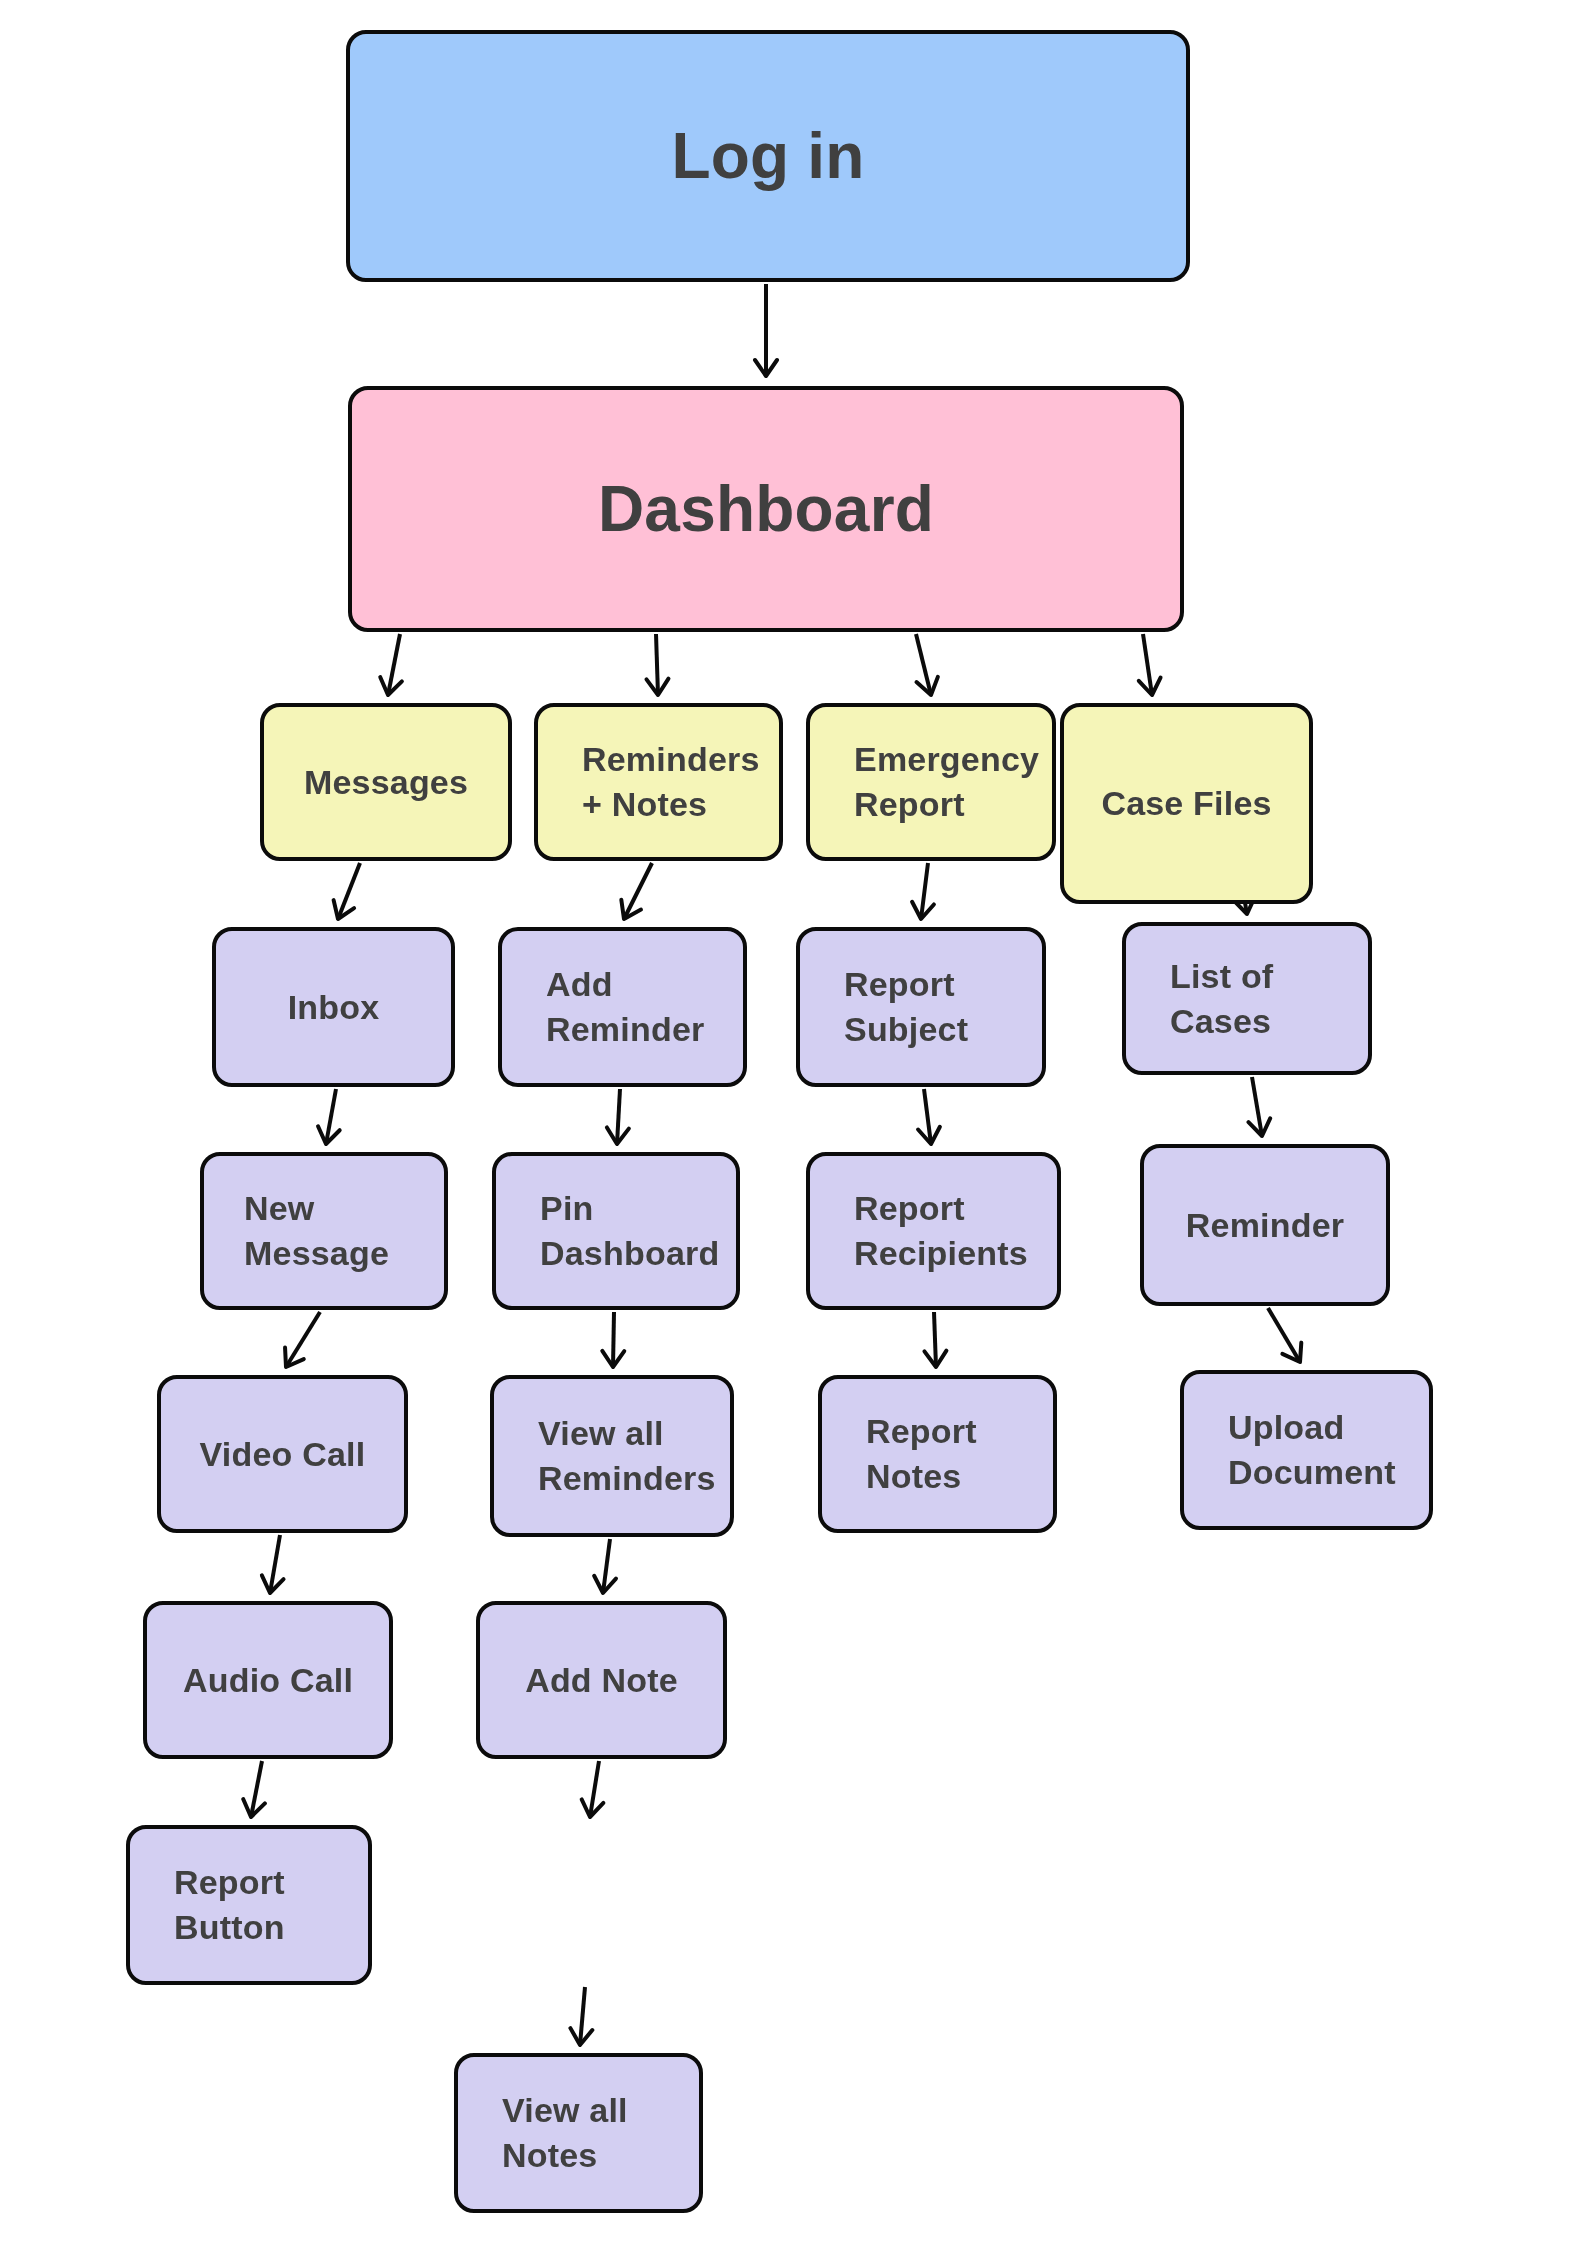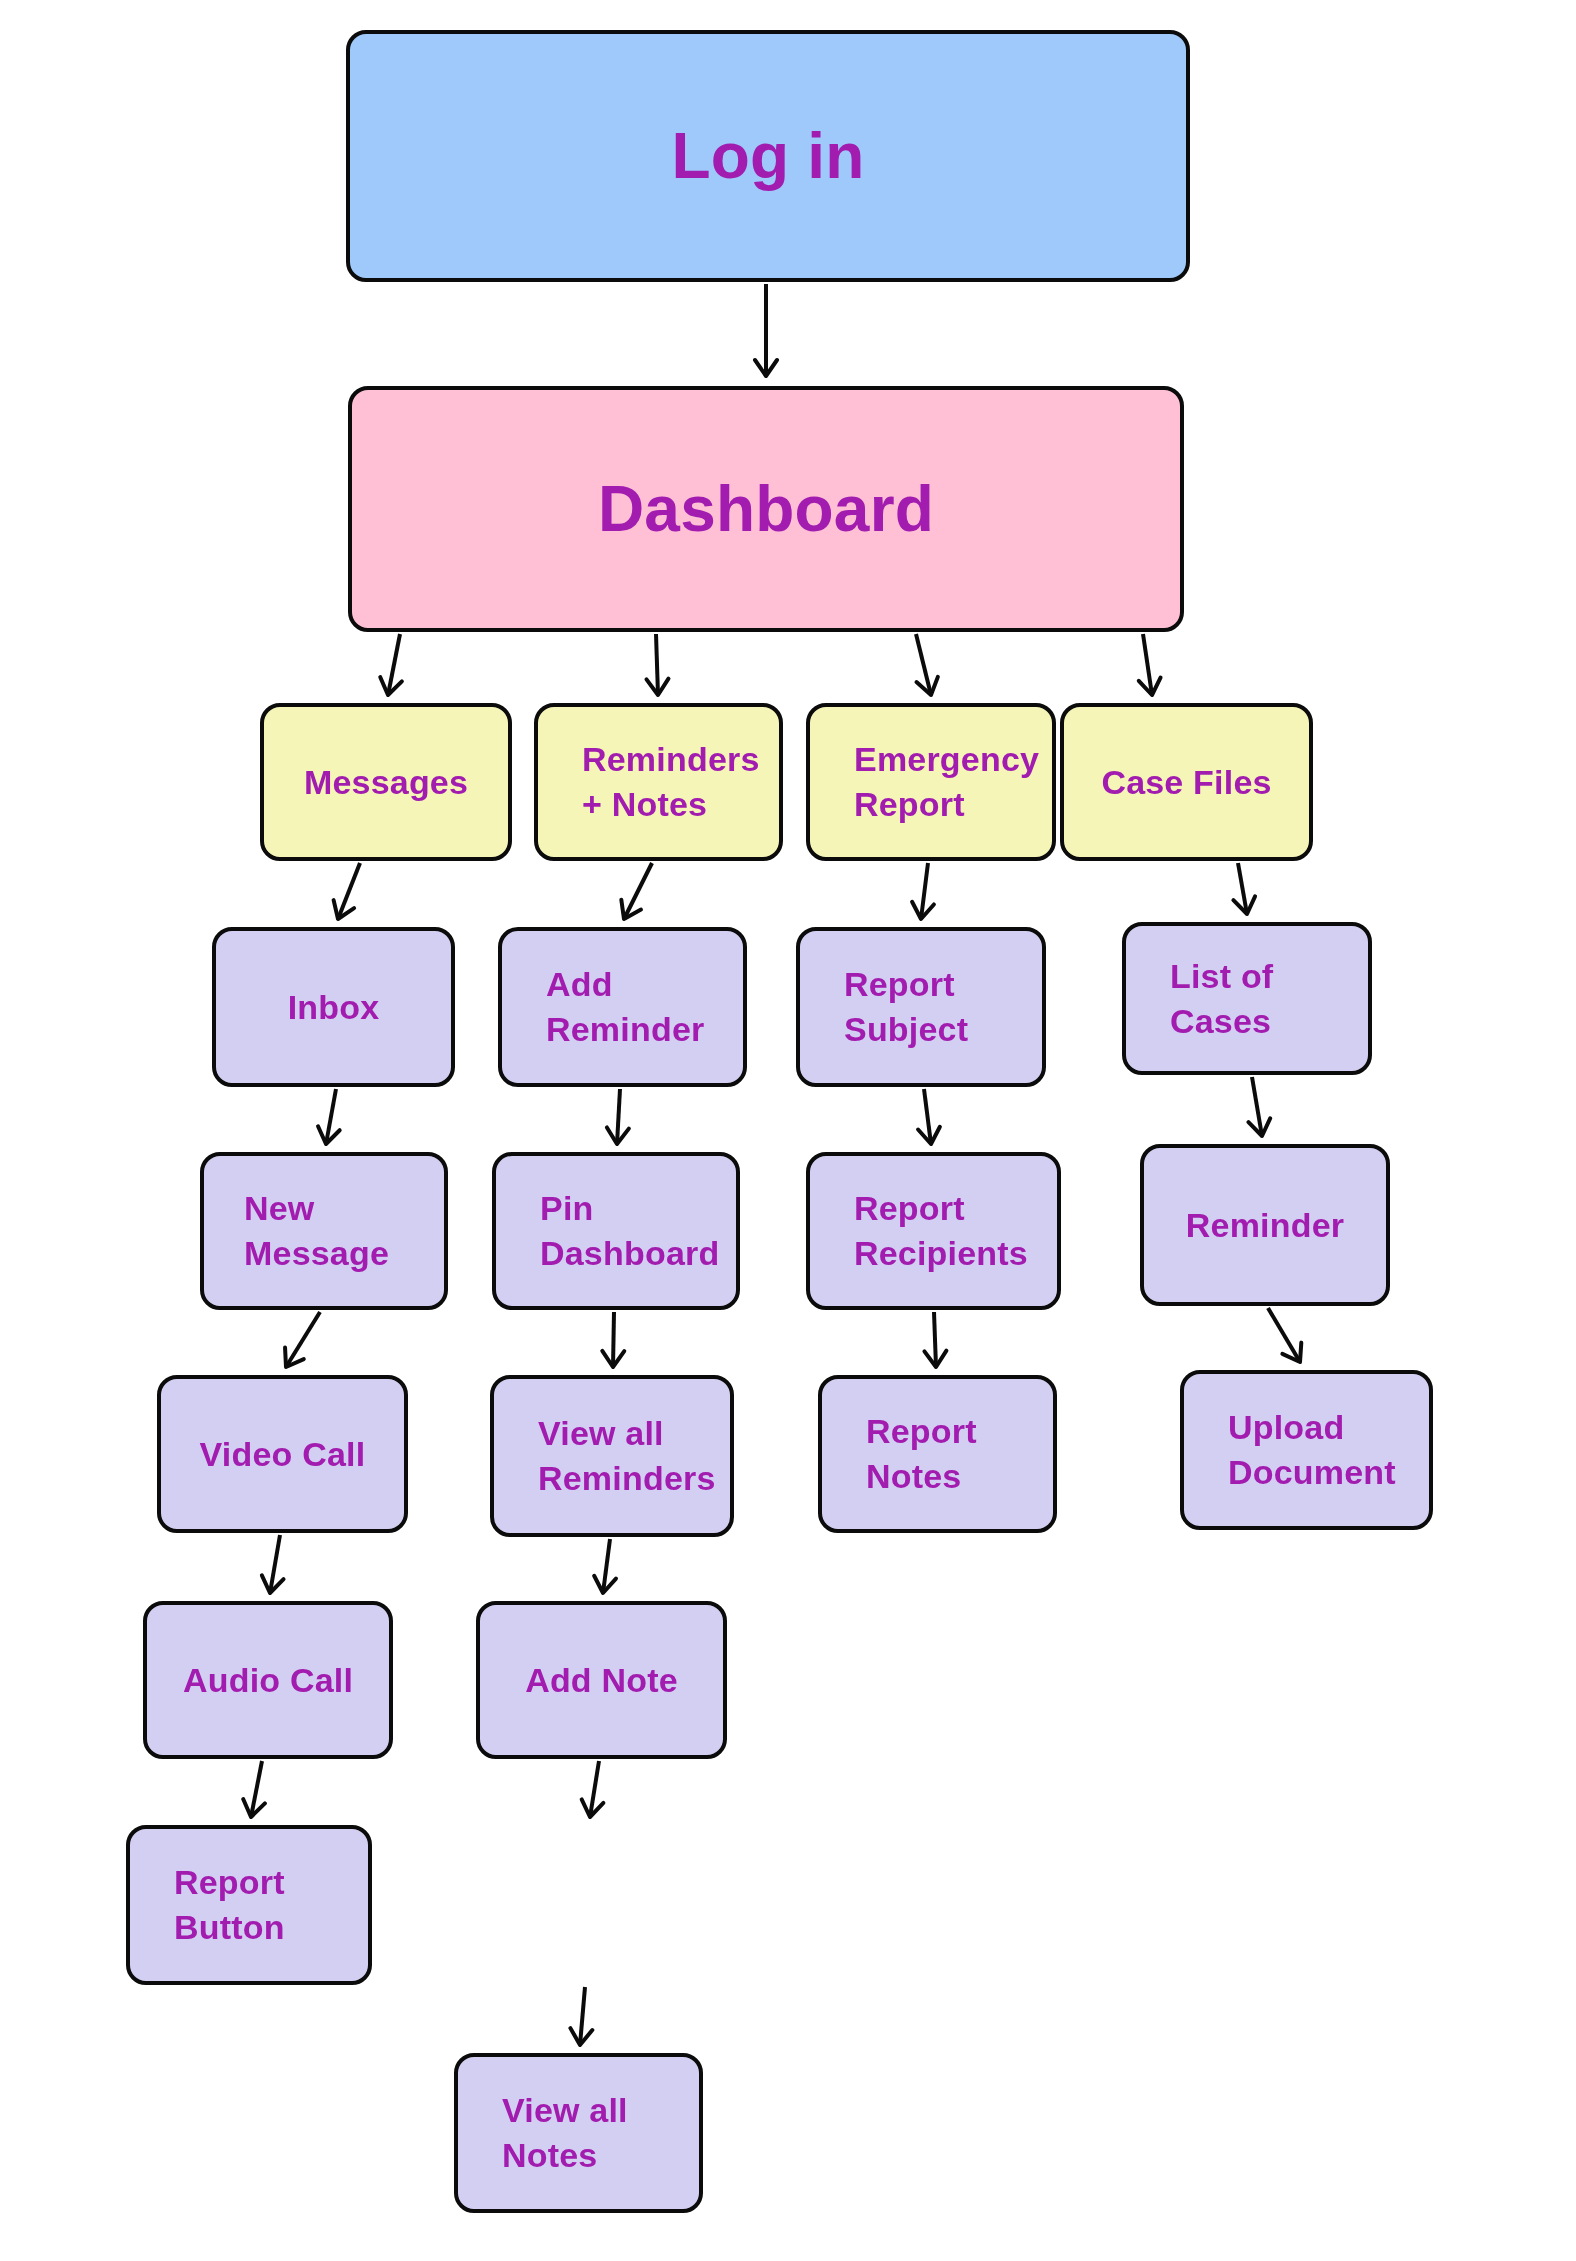--- a/index.html
+++ b/index.html
@@ -25,21 +25,21 @@
   }
   .node {
     position: absolute;
     box-sizing: border-box;
     border: 4px solid #0b0b0b;
     border-radius: 20px;
     display: flex;
     flex-direction: column;
     justify-content: center;
     font-weight: bold;
-    color: #a21caf;
+    color: #404040;
     white-space: pre-line;
     line-height: 1.32;
     letter-spacing: 0.2px;
   }
   .node.md { font-size: 34px; }
   .node.xl { font-size: 64px; line-height: 1.1; }
   .node.center { align-items: center; text-align: center; padding: 0 10px; }
   .node.left   { align-items: flex-start; text-align: left; padding: 0 14px 0 44px; }
 </style>
 </head>
@@ -75,21 +75,21 @@
       <line x1="1252" y1="1077" x2="1262" y2="1136" stroke="#0b0b0b" stroke-width="4" marker-end="url(#arrowhead)"></line>
       <line x1="1268" y1="1308" x2="1300" y2="1362" stroke="#0b0b0b" stroke-width="4" marker-end="url(#arrowhead)"></line>
     </svg>
 <div class="node xl center" style="left: 346px; top: 30px; width: 844px; height: 252px; background: rgb(159, 201, 251);">Log in</div>
     <div class="node xl center" style="left: 348px; top: 386px; width: 836px; height: 246px; background: rgb(255, 192, 214);">Dashboard</div>
     <div class="node md center" style="left: 260px; top: 703px; width: 252px; height: 158px; background: rgb(245, 245, 184);">Messages</div>
     <div class="node md left" style="left: 534px; top: 703px; width: 249px; height: 158px; background: rgb(245, 245, 184);">Reminders
 + Notes</div>
     <div class="node md left" style="left: 806px; top: 703px; width: 250px; height: 158px; background: rgb(245, 245, 184);">Emergency
 Report</div>
-    <div class="node md center" style="left: 1060px; top: 703px; width: 253px; height: 158px; background: rgb(245, 245, 184); border-radius: 20px;">Case Files</div>
+    <div class="node md center" style="left: 1060px; top: 703px; width: 253px; height: 201px; background: rgb(245, 245, 184); border-radius: 20px;">Case Files</div>
     <div class="node md center" style="left: 212px; top: 927px; width: 243px; height: 160px; background: rgb(211, 207, 242);">Inbox</div>
     <div class="node md left" style="left: 200px; top: 1152px; width: 248px; height: 158px; background: rgb(211, 207, 242); padding-left: 40px;">New
 Message</div>
     <div class="node md center" style="left: 157px; top: 1375px; width: 251px; height: 158px; background: rgb(211, 207, 242);">Video Call</div>
     <div class="node md center" style="left: 143px; top: 1601px; width: 250px; height: 158px; background: rgb(211, 207, 242);">Audio Call</div>
     <div class="node md left" style="left: 126px; top: 1825px; width: 246px; height: 160px; background: rgb(211, 207, 242);">Report
 Button</div>
     <div class="node md left" style="left: 498px; top: 927px; width: 249px; height: 160px; background: rgb(211, 207, 242);">Add
 Reminder</div>
     <div class="node md left" style="left: 492px; top: 1152px; width: 248px; height: 158px; background: rgb(211, 207, 242);">Pin

